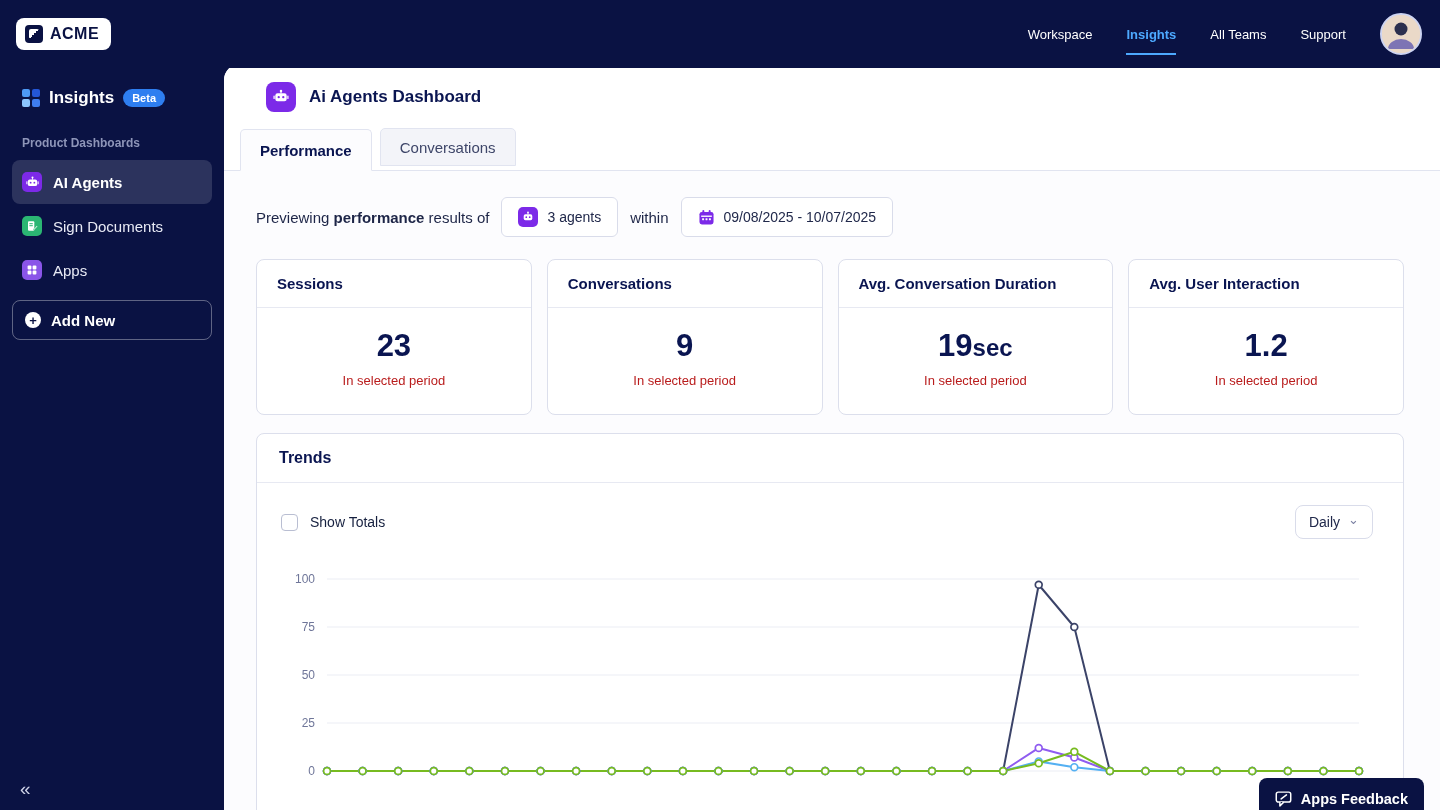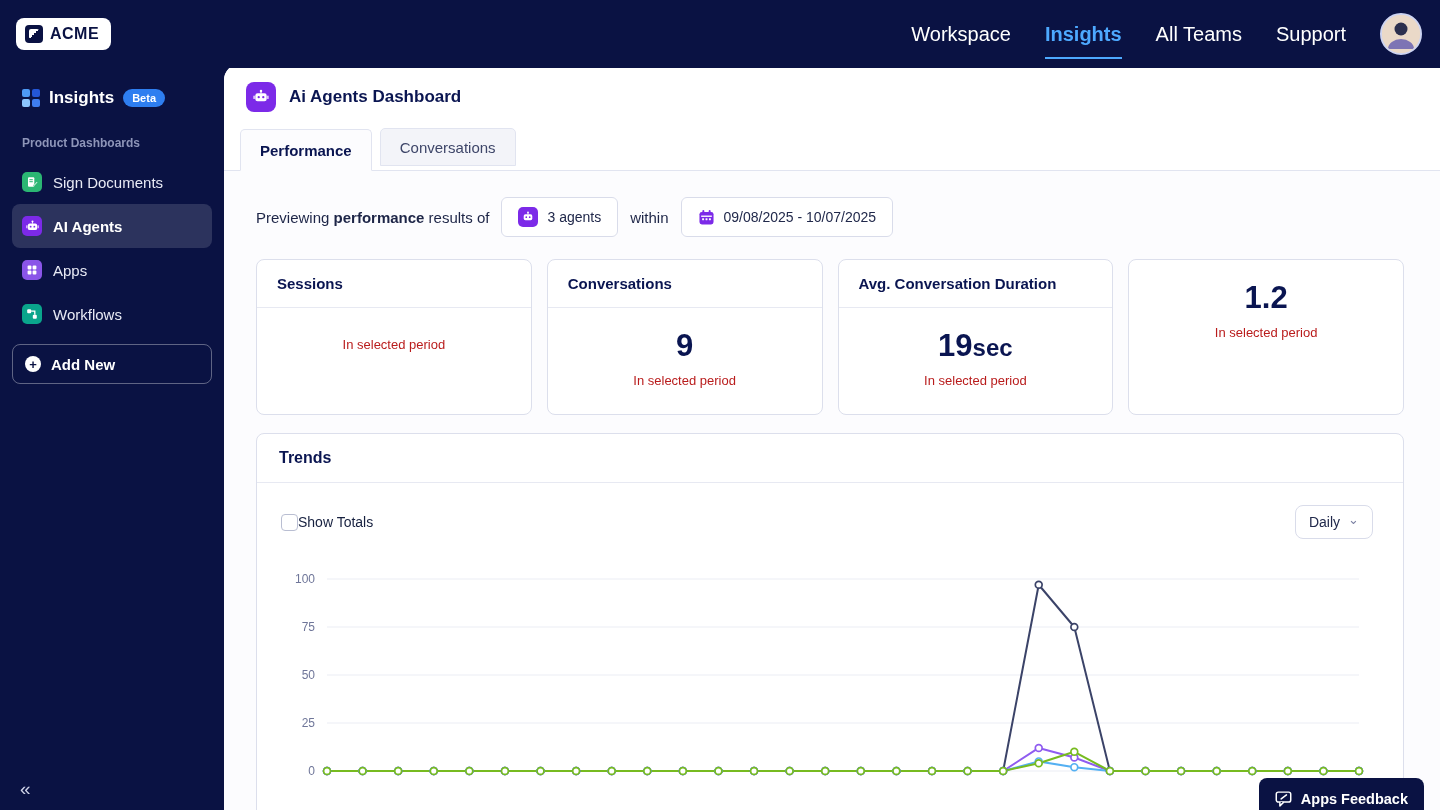--- a/index.html
+++ b/index.html
@@ -8,21 +8,21 @@
 
   
   .topbar { position:fixed; top:0; left:0; width:1440px; height:68px; background:#0a1243;
     display:flex; align-items:center; justify-content:space-between; padding:0 18px 0 16px; z-index:20; }
   .logo { display:flex; align-items:center; gap:7px; background:#fff; border-radius:8px; padding:7px 12px 7px 9px; cursor:pointer; }
   .logo-mark { width:18px; height:18px; background:#0a1243; border-radius:4px; position:relative; }
   .logo-mark::after { content:""; position:absolute; left:4px; top:4px; width:10px; height:10px;
     background:linear-gradient(135deg,#fff 0 50%,transparent 50%); border-radius:2px; }
   .logo-text { font-weight:bold; font-size:16px; letter-spacing:.5px; color:#0a1243; }
   .topnav { display:flex; align-items:center; gap:34px; }
-  .navlink { color:#ffffff; font-size:20px; cursor:pointer; position:relative; text-decoration:none; }
+  .navlink { color:#ffffff; font-size:13px; cursor:pointer; position:relative; text-decoration:none; }
   .navlink.active { color:#4da9ff; font-weight:600; }
   .navlink.active::after { content:""; position:absolute; left:0; right:0; bottom:-13px; height:2px; background:#4da9ff; }
   .avatar { width:42px; height:42px; border-radius:50%; border:2px solid #cdd4f2; overflow:hidden; cursor:pointer; background:#ead9c8; }
 
   
   .sidebar { position:fixed; top:64px; left:0; width:224px; bottom:0; background:#0a1243; padding:20px 12px 0 12px; z-index:15; }
   .side-title { display:flex; align-items:center; gap:9px; padding:4px 10px 18px 10px; }
   .insights-icon { width:18px; height:18px; display:grid; grid-template-columns:8px 8px; grid-template-rows:8px 8px; gap:2px; }
   .insights-icon span { border-radius:2px; }
   .insights-icon span:nth-child(1){background:#4e9af5;} .insights-icon span:nth-child(2){background:#2456d6;}
@@ -40,21 +40,21 @@
   .add-new-icon { width:16px; height:16px; border-radius:50%; background:#fff; color:#0a1243; font-size:13px; font-weight:700;
     display:flex; align-items:center; justify-content:center; line-height:1; }
   .add-new-label { color:#fff; font-size:15px; font-weight:600; }
   .collapse { position:absolute; left:20px; bottom:10px; color:#cfd3e8; font-size:19px; cursor:pointer; }
   .collapse::before { content:"\00AB"; }
 
   
   .main { position:fixed; top:64px; left:224px; right:0; bottom:0; background:#0a1243; }
   .panel { width:100%; height:100%; background:#fcfcfe; border-radius:16px 0 0 0; overflow:hidden; }
   .panel-header { background:#ffffff; padding-top:18px; }
-  .dash-title-row { display:flex; align-items:center; gap:13px; padding:0 0 16px 22px; }
+  .dash-title-row { display:flex; align-items:center; gap:13px; padding:0 0 16px 22px;margin-left:20px; }
   .dash-icon { width:30px; height:30px; border-radius:8px; background:#7c2ae8; display:flex; align-items:center; justify-content:center; }
   .dash-title { font-size:17px; font-weight:600; color:#0a1551; }
   .tabs-row { display:flex; align-items:flex-end; gap:8px; padding:0 0 0 16px; border-bottom:1px solid #e1e4f0; }
   .tab { height:38px; display:flex; align-items:center; padding:0 19px; font-size:15px; cursor:pointer;
     border-radius:5px 5px 0 0; margin-bottom:4px; background:#f3f4f9; border:1px solid #e1e4f0; color:#3e4669; }
   .tab.active { height:42px; margin-bottom:-1px; background:#fcfcfe; border:1px solid #e1e4f0; border-bottom:1px solid #fcfcfe;
     color:#0a1551; font-weight:600; }
 
   .panel-body { padding:26px 36px 0 32px; }
   .filter-row { display:flex; align-items:center; gap:12px; font-size:15px; color:#1d2547; }
@@ -67,21 +67,21 @@
   .stat-card { flex:1; background:#fff; border:1px solid #dcdfec; border-radius:8px; overflow:hidden; }
   .stat-head { padding:15px 20px; border-bottom:1px solid #e7e9f2; font-size:15px; font-weight:600; color:#0a1551; }
   .stat-body { text-align:center; padding:20px 0 26px 0; }
   .stat-value { font-size:31px; font-weight:700; color:#0a1551; }
   .stat-unit { font-size:24px; font-weight:700; color:#0a1551; }
   .stat-caption { margin-top:9px; font-size:13px; color:#b91c1c; }
 
   .trends-card { margin-top:18px; background:#fff; border:1px solid #dcdfec; border-radius:8px; height:430px; }
   .trends-head { padding:15px 22px; border-bottom:1px solid #e7e9f2; font-size:16px; font-weight:600; color:#0a1551; }
   .trends-controls { display:flex; align-items:center; justify-content:space-between; padding:22px 30px 0 24px; }
-  .show-totals { display:flex; align-items:center; gap:0; }
+  .show-totals { display:flex; align-items:center; gap:12px; }
   .checkbox { appearance:none; width:17px; height:17px; border:1.5px solid #b9bed2; border-radius:4px; background:#fff; cursor:pointer; }
   .show-totals-label { font-size:14px; color:#16203f; }
   .interval-select { display:flex; align-items:center; gap:8px; background:#fff; border:1px solid #d9dcea; border-radius:8px;
     height:34px; padding:0 13px; font-size:14px; color:#21294b; cursor:pointer; }
   .interval-select::after { content:"\2304"; color:#7b81a3; font-size:13px; margin-top:-6px; }
   .chart-wrap { padding:24px 12px 0 16px; }
 
   .feedback-btn { position:fixed; right:16px; bottom:-9px; height:41px; background:#0a1243; color:#fff; border-radius:8px;
     display:flex; align-items:center; gap:9px; padding:0 16px; font-size:14.5px; font-weight:600; cursor:pointer; z-index:30; }
 </style>
@@ -116,69 +116,59 @@
         <span></span>
         <span></span>
       </span>
     <span class="side-title-text">Insights</span>
     <span class="beta-badge">Beta</span>
   </div>
 
   <div class="section-label">Product Dashboards</div>
 
 
-  <div class="side-item">
-    <span class="app-icon" style="background:#2bb673">
-      <svg width="12" height="12" viewBox="0 0 12 12">
-          <rect x="2" y="1.2" width="6.3" height="9.6" rx="1" fill="#fff"></rect>
-          <rect x="3.4" y="3.2" width="3.4" height="1" fill="#2bb673"></rect>
-          <rect x="3.4" y="5.2" width="3.4" height="1" fill="#2bb673"></rect>
-          <path d="M7.2 9.4 L10.8 5.8 L11.6 6.6 L8 10.2 Z" fill="#fff" stroke="#2bb673" stroke-width=".5"></path>
-        </svg>
-    </span>
-    <span class="side-item-label">Sign Documents</span>
-  </div>
-
   <div class="side-item active">
     <span class="app-icon" style="background:#7c2ae8">
       <svg width="13" height="13" viewBox="0 0 14 14">
           <circle cx="7" cy="1.7" r="1.1" fill="#fff"></circle>
           <rect x="6.5" y="2.3" width="1" height="1.6" fill="#fff"></rect>
           <rect x="2" y="3.8" width="10" height="7" rx="2" fill="#fff"></rect>
           <rect x="0.4" y="5.6" width="1.1" height="3.2" rx=".55" fill="#fff"></rect>
           <rect x="12.5" y="5.6" width="1.1" height="3.2" rx=".55" fill="#fff"></rect>
           <circle cx="5" cy="7.2" r="1" fill="#7c2ae8"></circle>
           <circle cx="9" cy="7.2" r="1" fill="#7c2ae8"></circle>
         </svg>
     </span>
     <span class="side-item-label">AI Agents</span>
   </div>
 
   <div class="side-item">
+    <span class="app-icon" style="background:#2bb673">
+      <svg width="12" height="12" viewBox="0 0 12 12">
+          <rect x="2" y="1.2" width="6.3" height="9.6" rx="1" fill="#fff"></rect>
+          <rect x="3.4" y="3.2" width="3.4" height="1" fill="#2bb673"></rect>
+          <rect x="3.4" y="5.2" width="3.4" height="1" fill="#2bb673"></rect>
+          <path d="M7.2 9.4 L10.8 5.8 L11.6 6.6 L8 10.2 Z" fill="#fff" stroke="#2bb673" stroke-width=".5"></path>
+        </svg>
+    </span>
+    <span class="side-item-label">Sign Documents</span>
+  </div>
+
+  <div class="side-item">
     <span class="app-icon" style="background:#8a55e8">
       <svg width="12" height="12" viewBox="0 0 12 12">
           <rect x="1.6" y="1.6" width="3.8" height="3.8" rx="1" fill="#fff"></rect>
           <rect x="6.6" y="1.6" width="3.8" height="3.8" rx="1" fill="#fff"></rect>
           <rect x="1.6" y="6.6" width="3.8" height="3.8" rx="1" fill="#fff"></rect>
           <rect x="6.6" y="6.6" width="3.8" height="3.8" rx="1" fill="#fff"></rect>
         </svg>
     </span>
     <span class="side-item-label">Apps</span>
   </div>
 
-  <div class="side-item">
-    <span class="app-icon" style="background:#0aa58c">
-      <svg width="12" height="12" viewBox="0 0 12 12">
-          <rect x="1.2" y="1.2" width="4" height="4" rx="1" fill="#fff"></rect>
-          <rect x="6.8" y="6.8" width="4" height="4" rx="1" fill="#fff"></rect>
-          <path d="M5.2 3.2 H8.8 V6.8" stroke="#fff" stroke-width="1.3" fill="none"></path>
-        </svg>
-    </span>
-    <span class="side-item-label">Workflows</span>
-  </div>
 
 
   <div class="add-new">
     <span class="add-new-icon">+</span>
     <span class="add-new-label">Add New</span>
   </div>
 
   <div class="collapse"></div>
 </aside>
 
@@ -240,38 +230,40 @@
               </svg>
           </span>
           <span>09/08/2025 - 10/07/2025</span>
         </div>
       </div>
 
       <div class="stats-row">
         <div class="stat-card">
           <div class="stat-head">Sessions</div>
           <div class="stat-body">
+            <div><span class="stat-value">23</span><span class="stat-unit"></span></div>
             <div class="stat-caption">In selected period</div>
           </div>
         </div>
         <div class="stat-card">
           <div class="stat-head">Conversations</div>
           <div class="stat-body">
             <div><span class="stat-value">9</span><span class="stat-unit"></span></div>
             <div class="stat-caption">In selected period</div>
           </div>
         </div>
         <div class="stat-card">
           <div class="stat-head">Avg. Conversation Duration</div>
           <div class="stat-body">
             <div><span class="stat-value">19</span><span class="stat-unit">sec</span></div>
             <div class="stat-caption">In selected period</div>
           </div>
         </div>
         <div class="stat-card">
+          <div class="stat-head">Avg. User Interaction</div>
           <div class="stat-body">
             <div><span class="stat-value">1.2</span><span class="stat-unit"></span></div>
             <div class="stat-caption">In selected period</div>
           </div>
         </div>
       </div>
 
       <div class="trends-card">
         <div class="trends-head">Trends</div>
         <div class="trends-controls">

